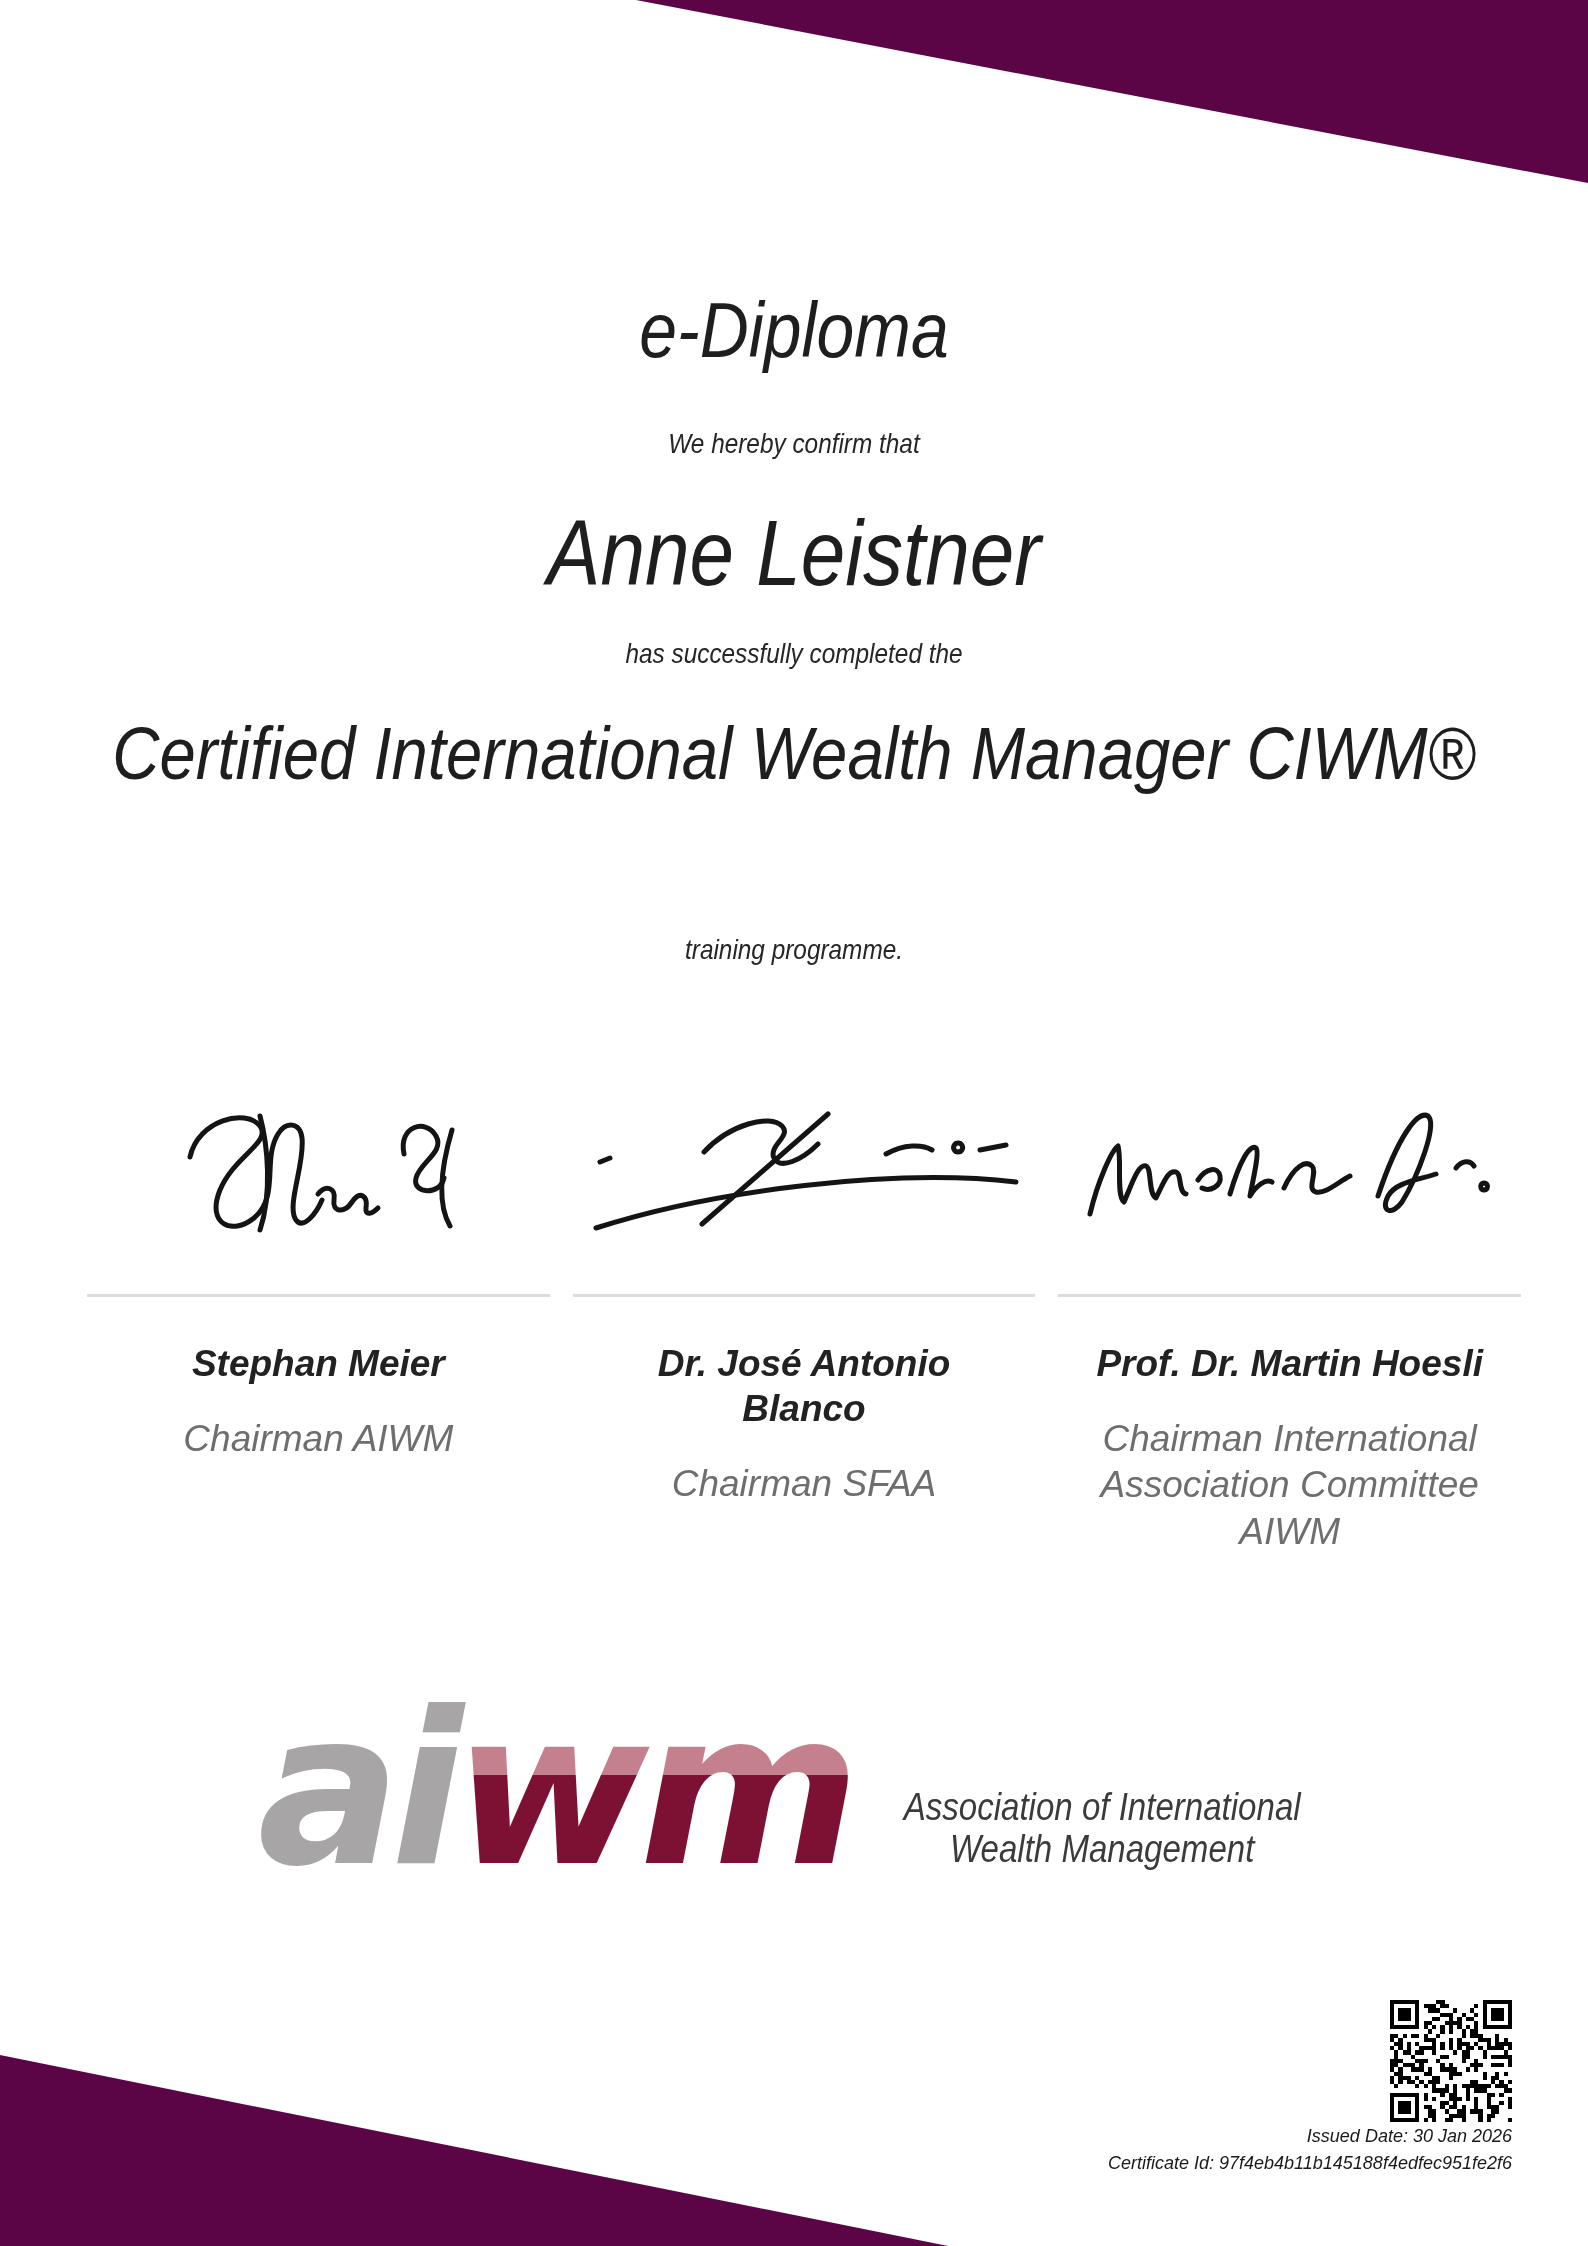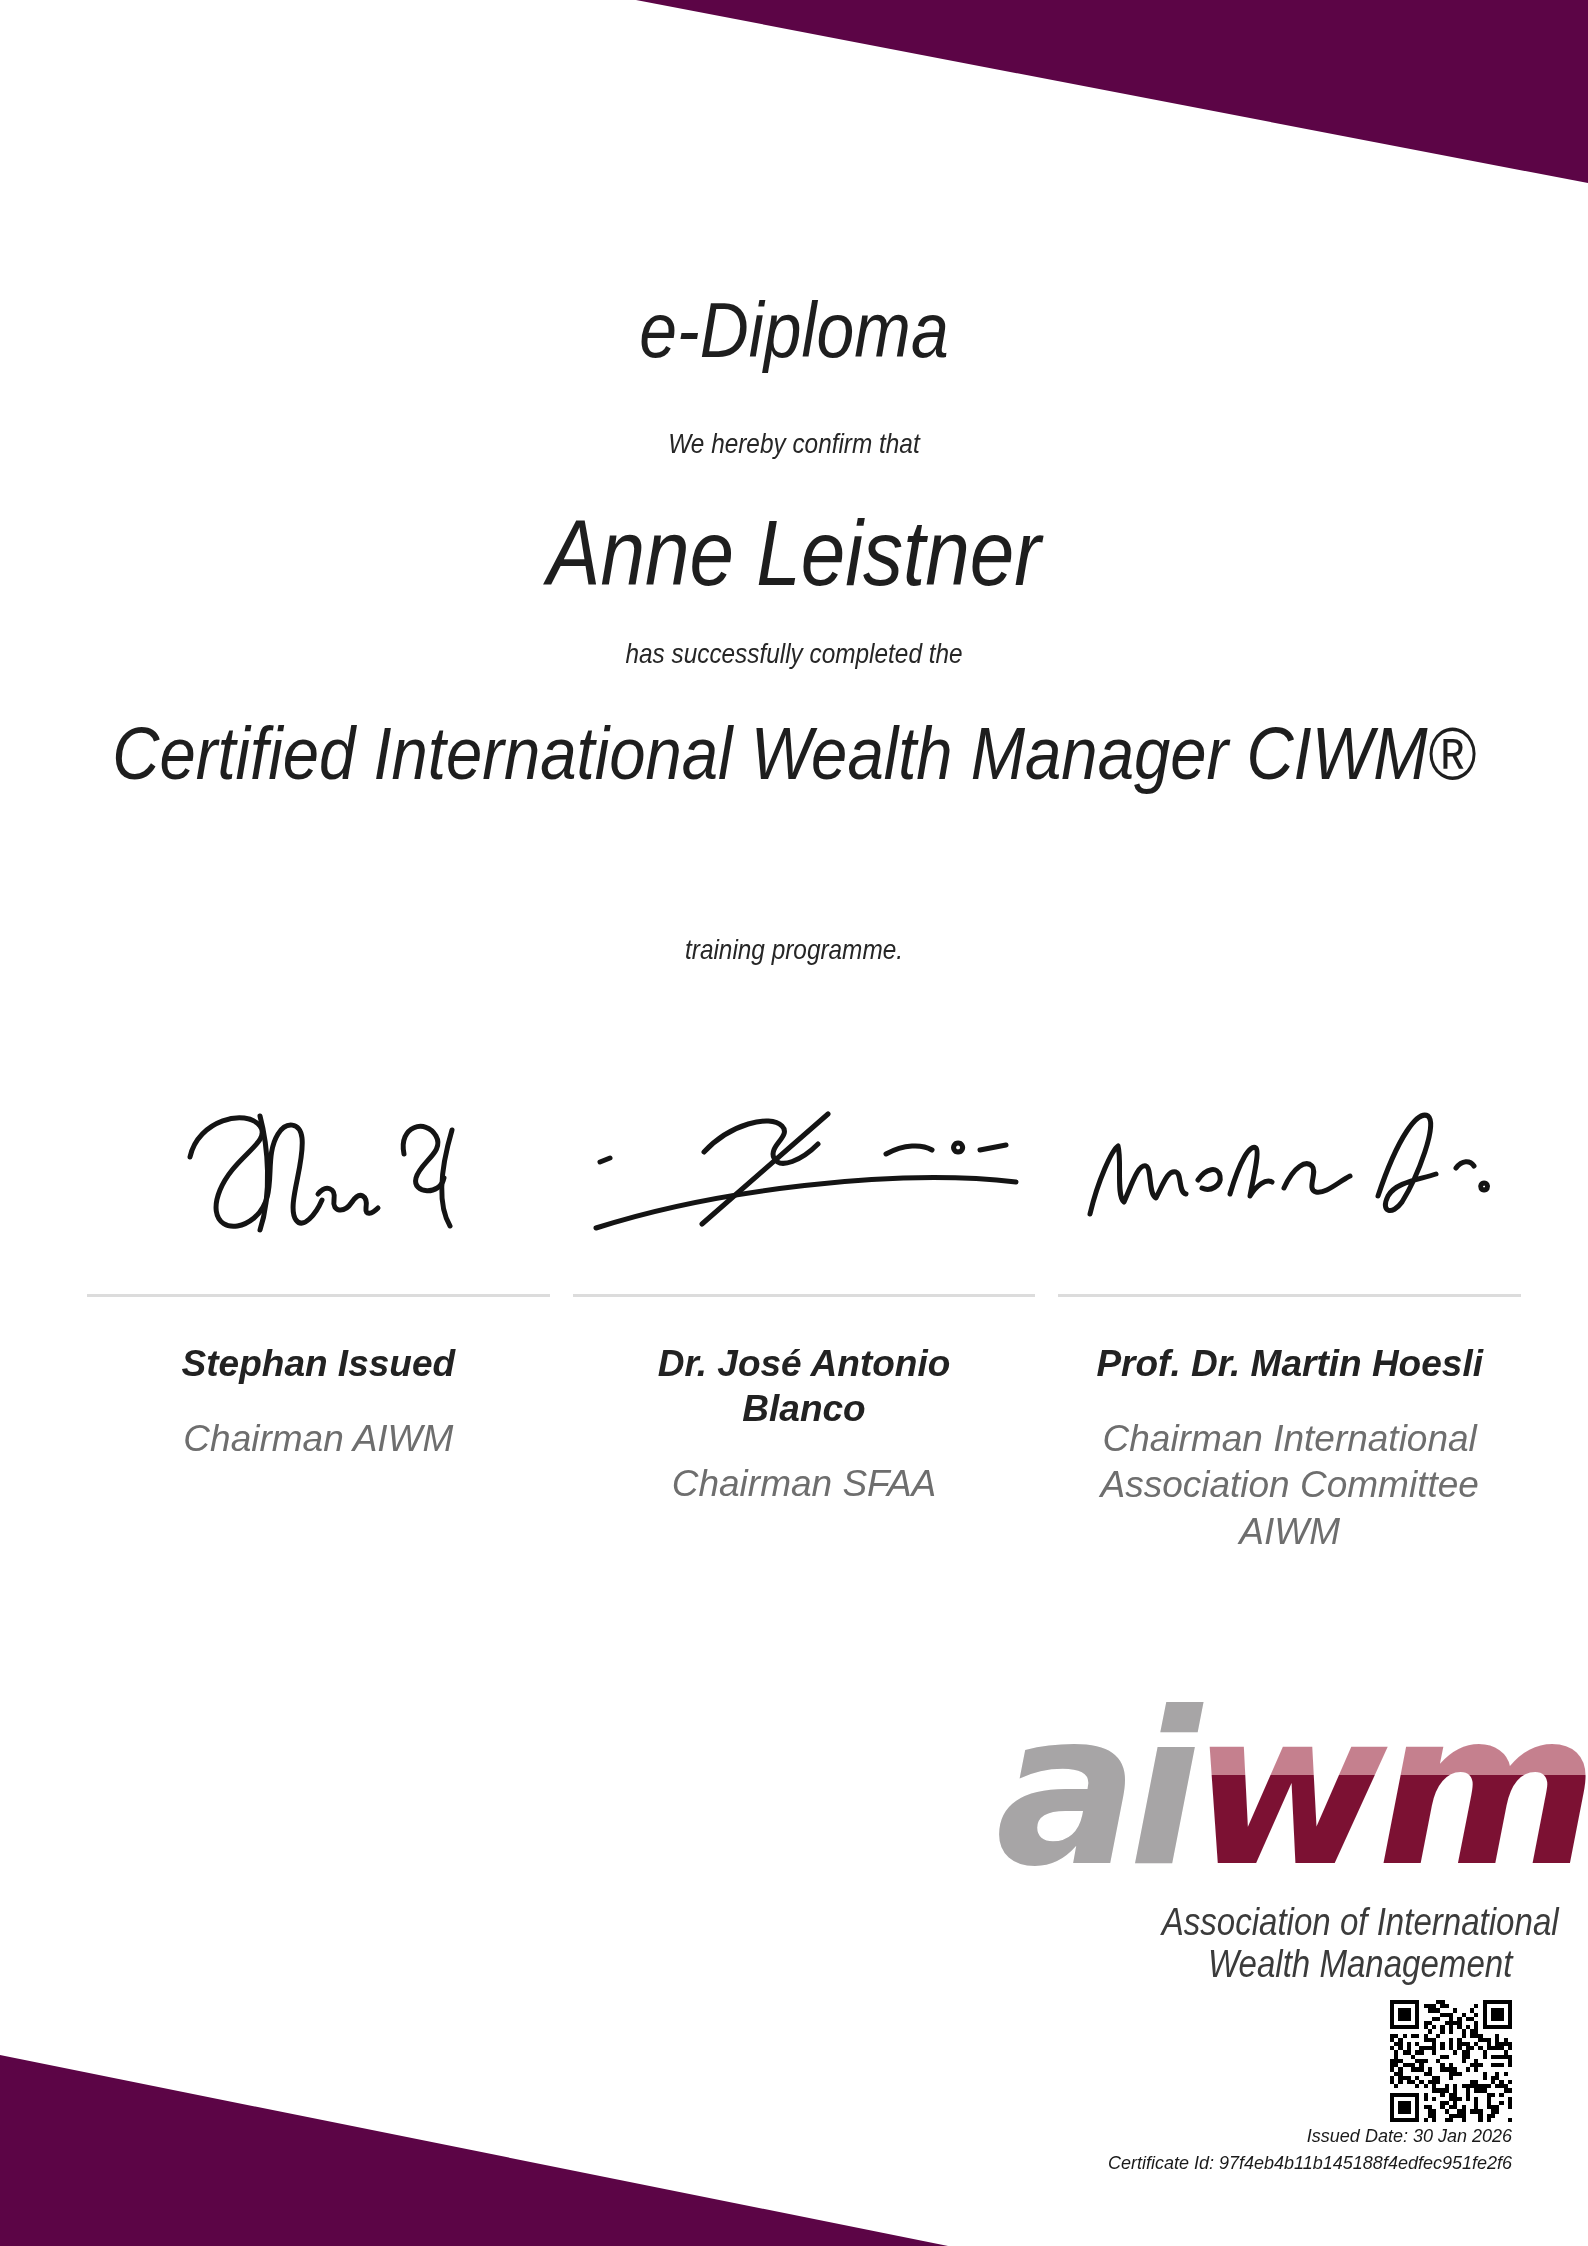--- a/index.html
+++ b/index.html
@@ -27,21 +27,21 @@
   .programme{top:692px;font-size:75px;line-height:122px;color:#1e1e1e;}
   .suffix{top:934px;font-size:28px;color:#262626;}
   .sigs{position:absolute;top:1080px;left:87px;width:1434px;display:flex;gap:23px;}
   .sig-col{flex:1;display:flex;flex-direction:column;align-items:center;min-width:0;}
   .sig-draw{margin-top:20px;height:138px;display:flex;align-items:center;justify-content:center;}
   .sig-draw svg{display:block;}
   .sig-draw path{fill:none;stroke:#141414;stroke-width:5;stroke-linecap:round;stroke-linejoin:round;}
   .sig-line{width:100%;height:3px;background:var(--sep);margin-top:56px;}
   .sig-name{margin-top:44px;font-size:37px;font-weight:bold;line-height:1.22;max-width:400px;color:#222222;text-align:center;}
   .sig-role{margin-top:30px;font-size:37px;line-height:1.25;color:var(--muted);max-width:380px;text-align:center;}
-  .logo{position:absolute;top:1703px;left:0;width:100%;display:flex;justify-content:center;align-items:flex-end;gap:24px;flex-direction:column;}
+  .logo{position:absolute;top:1703px;left:0;width:100%;display:flex;justify-content:center;align-items:flex-end;gap:24px;}
   .wordmark{font-family:"DejaVu Sans",sans-serif;font-weight:bold;font-size:212px;line-height:0.82;letter-spacing:-10px;white-space:nowrap;}
   .wm-gray{color:var(--logo-gray);}
   .wm-accent{background:linear-gradient(180deg,var(--logo-rose) 0 44%,var(--logo-maroon) 44% 100%);-webkit-background-clip:text;background-clip:text;color:transparent;}
   .logo-caption{padding-bottom:6px;font-size:38px;line-height:1.12;color:#3b3b3b;text-align:center;white-space:nowrap;}
   .qr{position:absolute;left:1390px;top:2000px;width:122px;height:122px;}
   .qr svg{display:block;width:122px;height:122px;shape-rendering:crispEdges;}
   .footer{position:absolute;right:76px;top:2123px;text-align:right;font-size:18px;line-height:1.5;color:#1a1a1a;}
 </style>
 </head>
 <body>
@@ -64,21 +64,21 @@
       <div class="sig-draw">
         <svg width="300" height="135" viewBox="0 0 300 135">
           <path d="M22,55 C30,18 78,6 92,24 C104,40 66,54 52,88 C38,122 64,134 86,116 C112,94 94,58 110,32 C118,19 132,20 134,36 C137,62 118,104 128,118 C135,128 148,112 154,98"></path>
           <path d="M92,14 C100,44 104,92 92,128"></path>
           <path d="M150,92 C158,82 168,86 166,98 C164,110 176,112 184,100 C192,88 200,94 198,106 C197,114 204,112 210,106"></path>
           <path d="M236,52 C230,24 258,16 268,34 C277,50 252,60 248,76 C244,92 272,94 276,76"></path>
           <path d="M284,28 C274,62 268,100 282,124"></path>
         </svg>
       </div>
       <div class="sig-line"></div>
-      <div class="sig-name">Stephan Issued</div>
+      <div class="sig-name">Stephan Meier</div>
       <div class="sig-role">Chairman AIWM</div>
     </div>
 
     <div class="sig-col">
       <div class="sig-draw">
         <svg width="440" height="135" viewBox="0 0 440 135">
           <path d="M16,60 L26,56"></path>
           <path d="M120,50 C146,22 186,12 198,24 C208,34 184,44 190,56 C196,68 218,58 234,42"></path>
           <path d="M244,12 L118,122"></path>
           <path d="M12,126 C130,88 310,66 432,80"></path>

